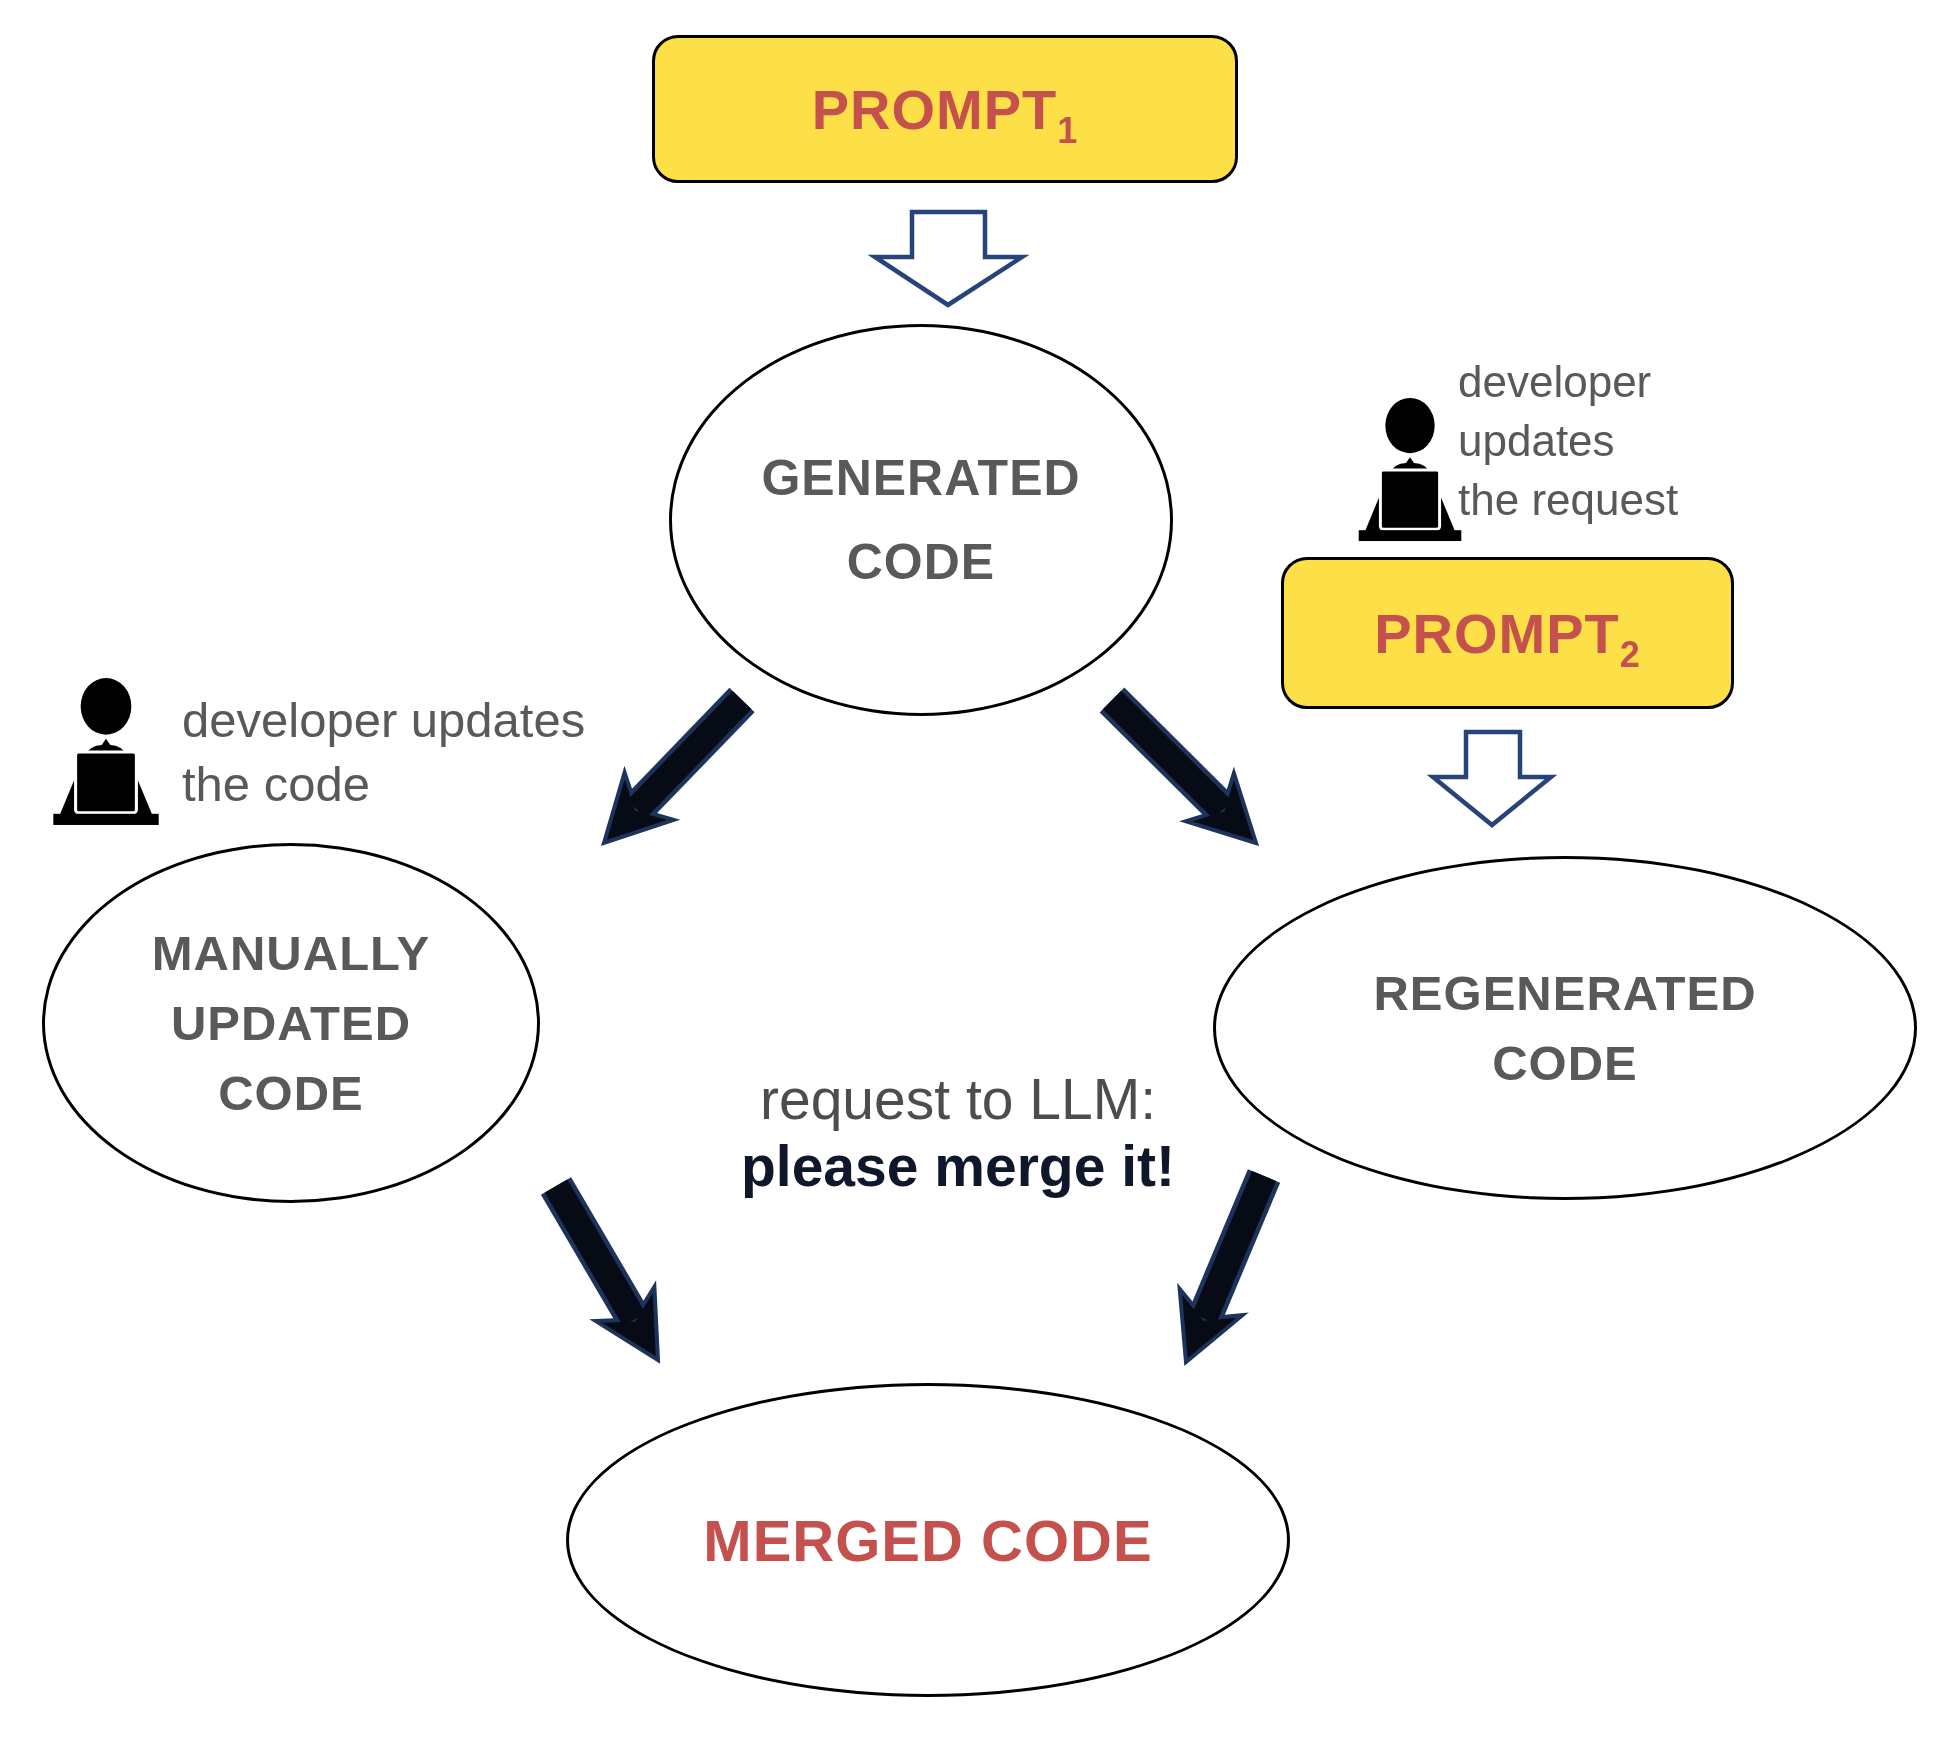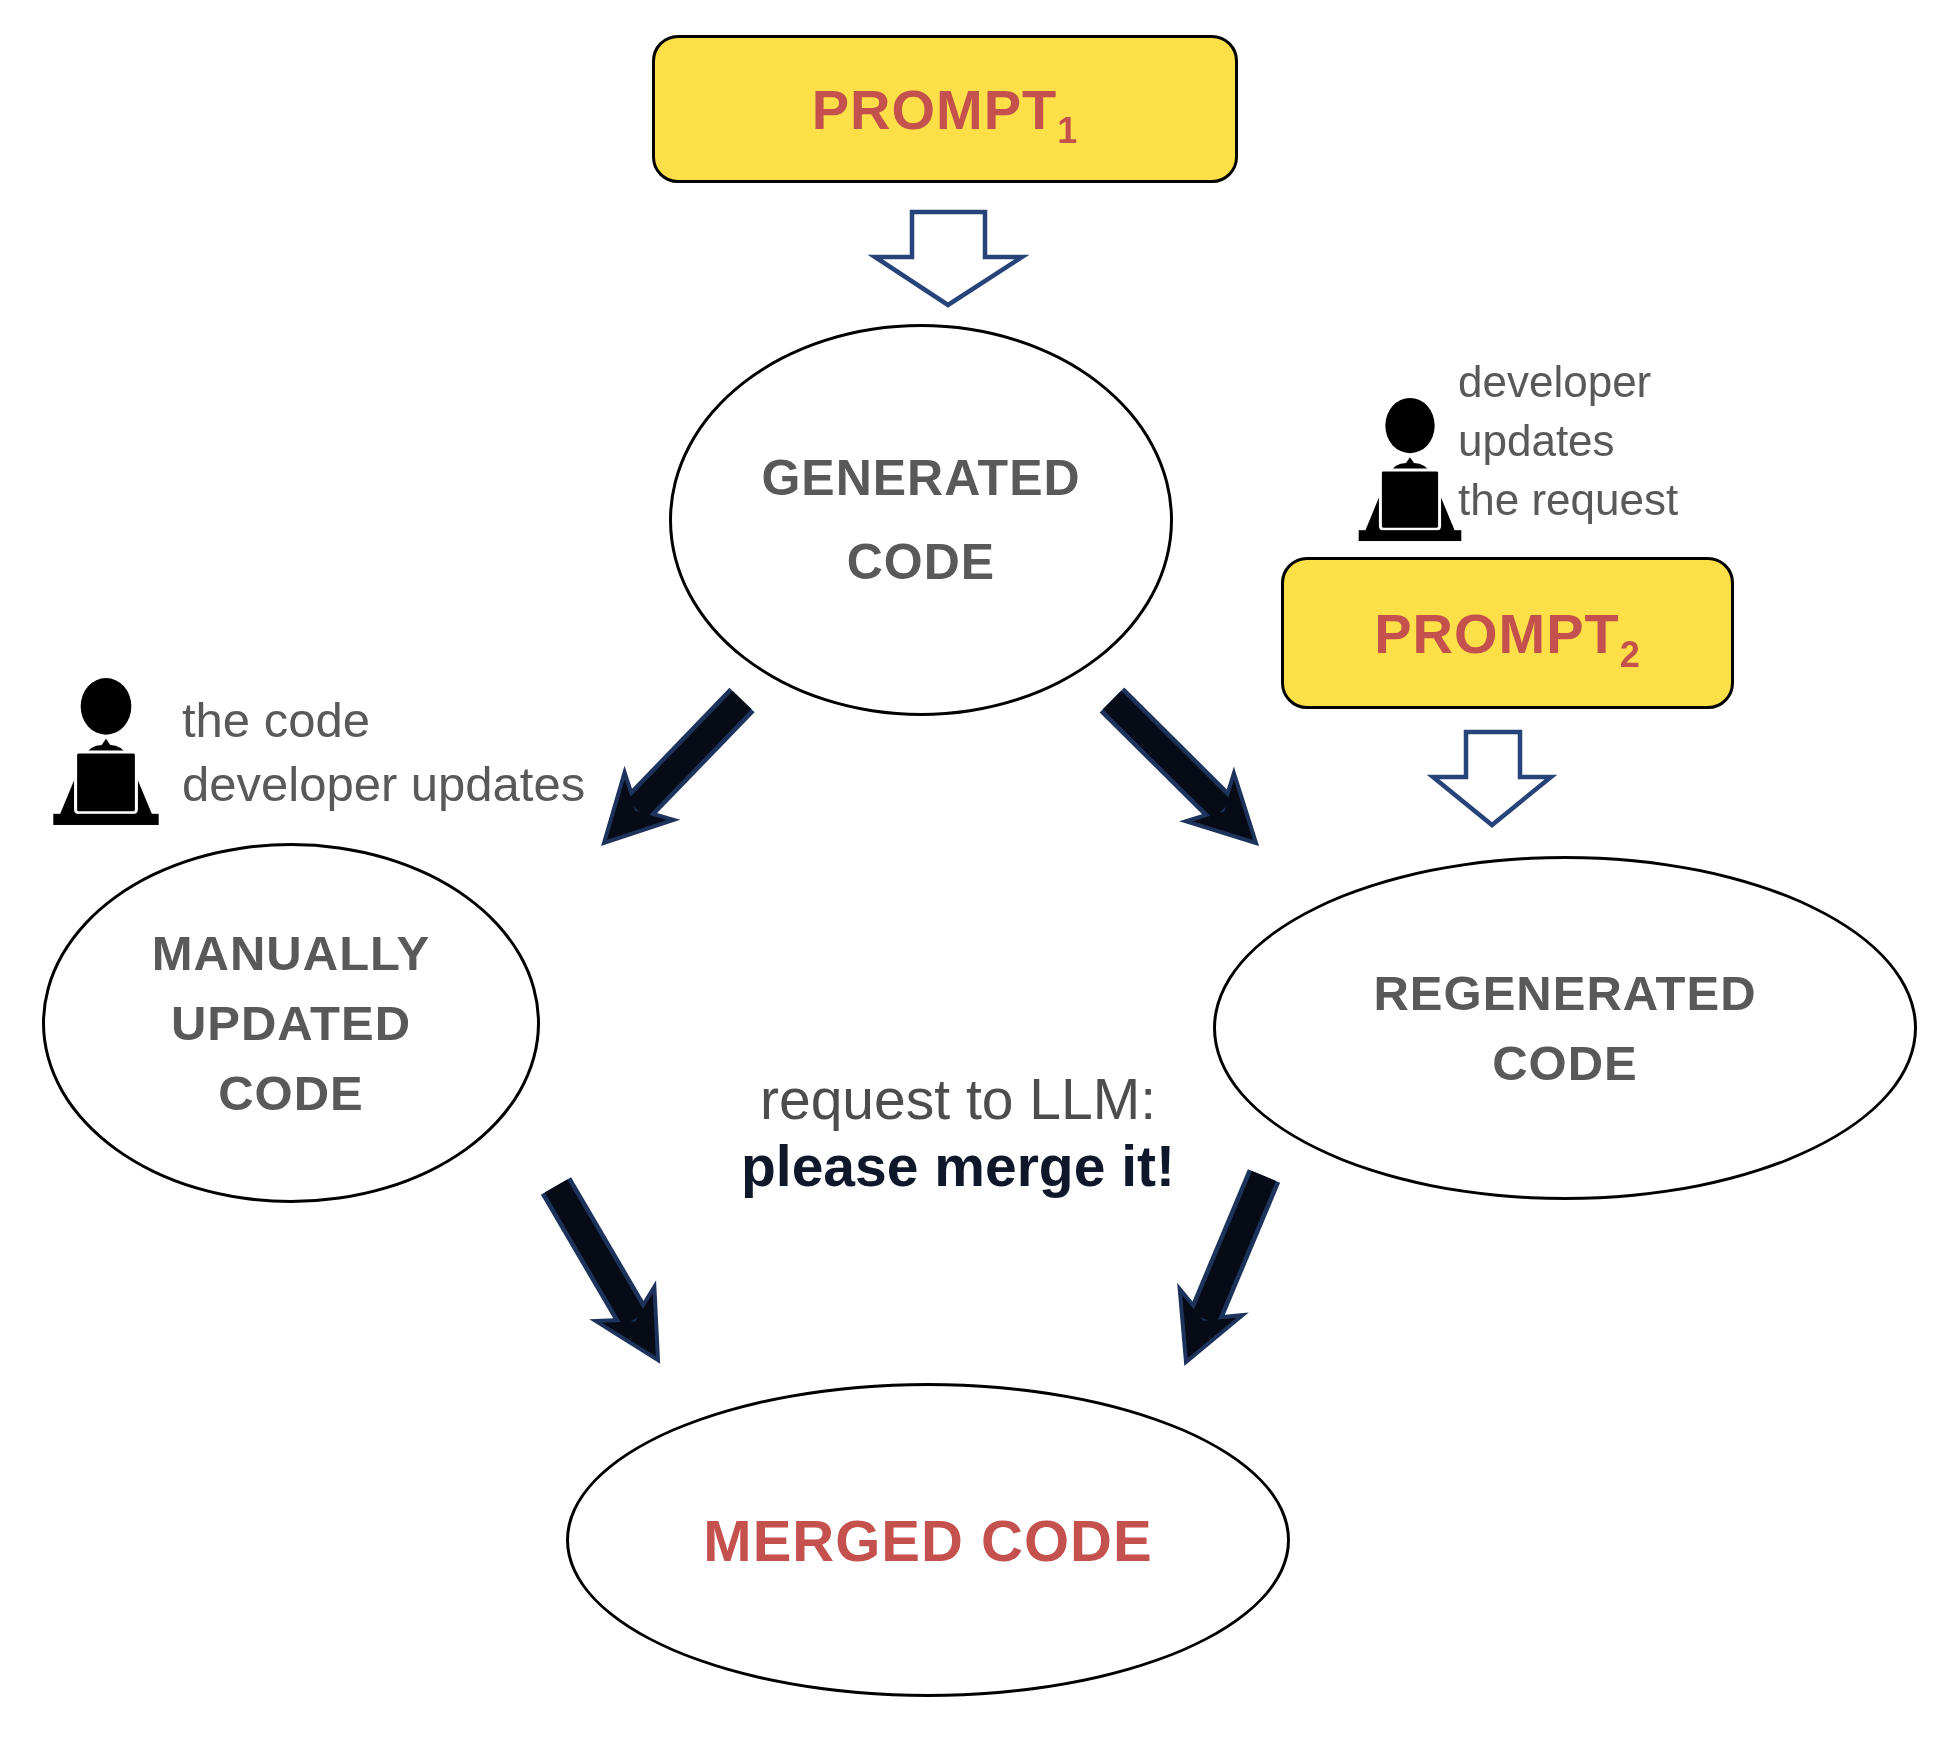--- a/index.html
+++ b/index.html
@@ -120,22 +120,22 @@
 
   <svg class="devicon devicon-left" viewBox="0 0 120 150" xmlns="http://www.w3.org/2000/svg">
     <ellipse cx="60" cy="30" rx="25" ry="28" fill="#000"></ellipse>
     <path d="M60 62 l-9 13 h18 z" fill="#000"></path>
     <path d="M14 138 L38 80 Q44 68 56 68 L64 68 Q76 68 82 80 L106 138 Z" fill="#000"></path>
     <rect x="30" y="75" width="60" height="60" rx="3" fill="#000" stroke="#fff" stroke-width="3"></rect>
     <rect x="8" y="136" width="104" height="11" fill="#000"></rect>
   </svg>
 
   <div class="annot annot-left">
+    <div>developer updates</div>
     <div>the code</div>
-    <div>developer updates</div>
   </div>
 
   <div class="ellipse muc">
     <div class="eline">MANUALLY</div>
     <div class="eline">UPDATED</div>
     <div class="eline">CODE</div>
   </div>
 
   <div class="ellipse rc">
     <div class="eline">REGENERATED</div>

